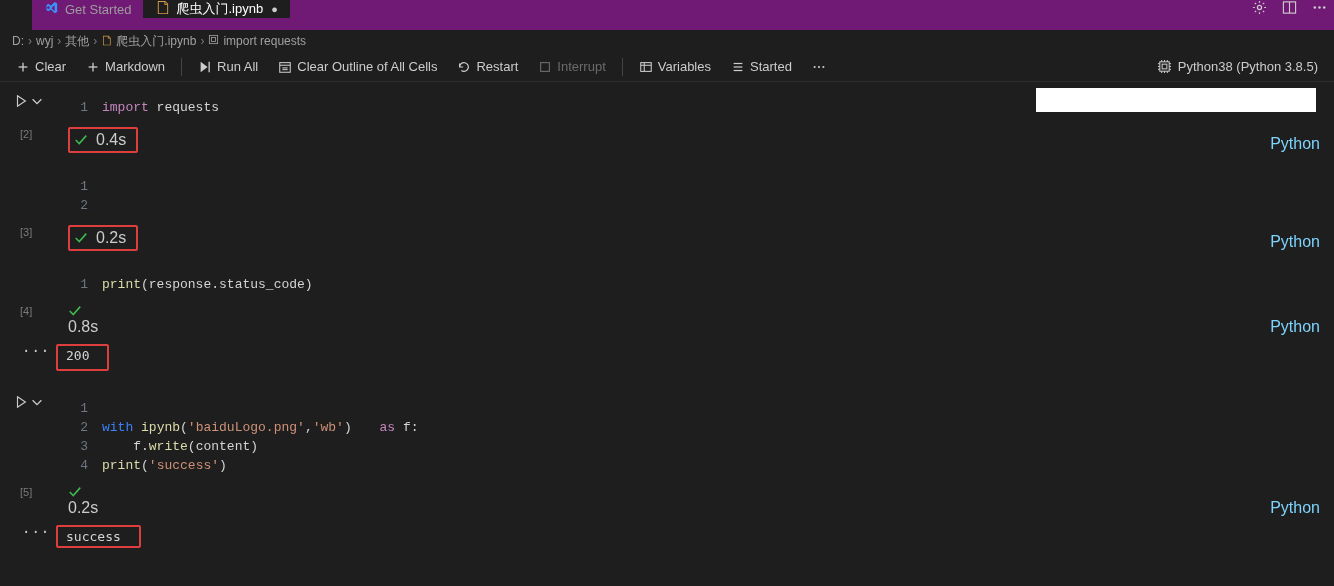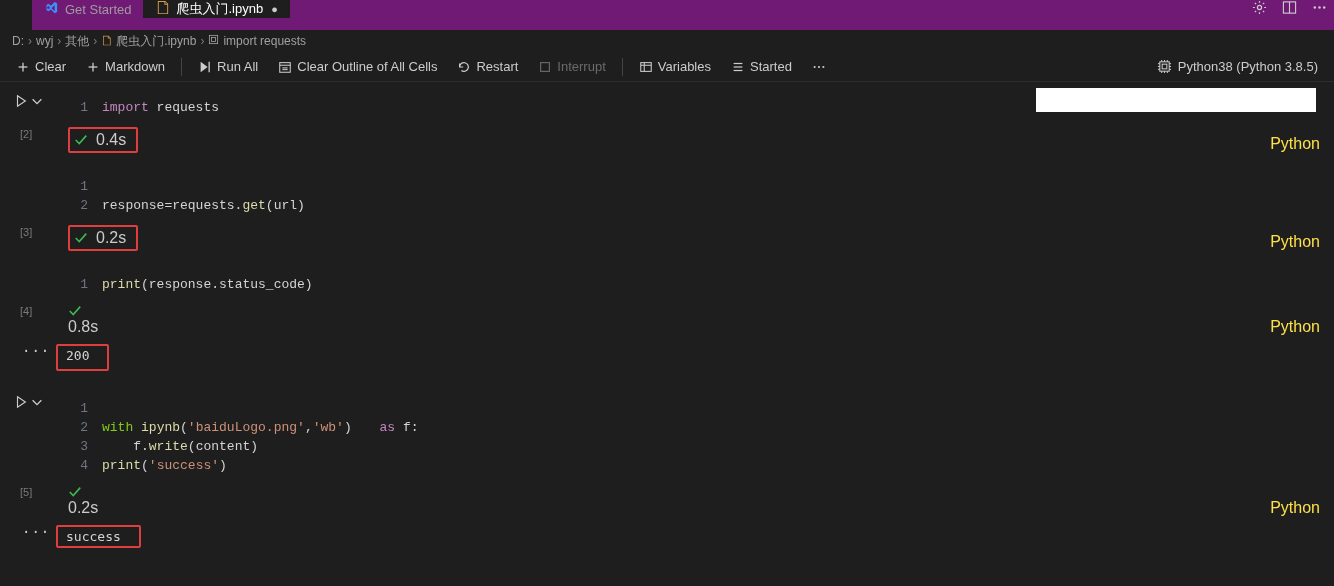--- a/index.html
+++ b/index.html
@@ -78,30 +78,30 @@
   .codeline {
     display: flex; align-items: baseline;
     font-family: Consolas, "Courier New", monospace;
     font-size: 13px; line-height: 19px;
   }
   .ln { width: 26px; text-align: right; color: #6e7681; margin-right: 14px; flex-shrink:0;}
   .code { white-space: pre; color: #d4d4d4; }
   .k-import { color: #c586c0; margin-top: 16px; }
   .k-str { color: #ce9178; }
   .k-func { color: #dcdcaa; }
-  .k-with { color: #84cc16; }
+  .k-with { color: #3b82f6; }
   .k-as { color: #c586c0; margin-left: 20px; }
   .statusrow {
     margin: 4px 10px 0 68px;
     display: flex; align-items: flex-end;
     font-size: 16px; color: #cccccc;
   }
   .check { color: #3fb950; margin-right: 8px; display:flex; }
   .check svg { width: 14px; height: 14px; }
-  .statusrow .right { margin-left: auto; color: #fde047; padding-right: 4px;}
+  .statusrow .right { margin-left: auto; color: #7dd3fc; padding-right: 4px;}
   .output {
     margin: 4px 10px 0 36px; padding: 4px 8px 4px 20px;
     font-family: Consolas, monospace; font-size: 13px; color: #d4d4d4;
     position: relative;
   }
   .output .dots {
     position: absolute; left: -14px; top: 3px;
     color: #cccccc; font-size: 14px; letter-spacing: 1px;
   }
   .redbox { border: 2px solid #de3e3e; border-radius: 2px; }
@@ -304,21 +304,20 @@
         <span class="right">Python</span>
       </div>
     </div>
     <div class="cell">
       <div class="codebox">
         <div class="codeline">
           <span class="ln">1</span>
         </div>
         <div class="codeline">
           <span class="ln">2</span>
-          <span class="code">response=requests.<span class="k-func">get</span>(url)</span>
         </div>
       </div>
       <div class="execlabel" style="top: 59px;">[3]</div>
       <div class="statusrow">
         <span class="redbox redbox-sm">
           <span class="check">
             <svg viewBox="0 0 16 16" fill="none" stroke="currentColor" stroke-width="1.8">
               <path d="M2 8l4 4 8-9"></path>
             </svg>
           </span>

